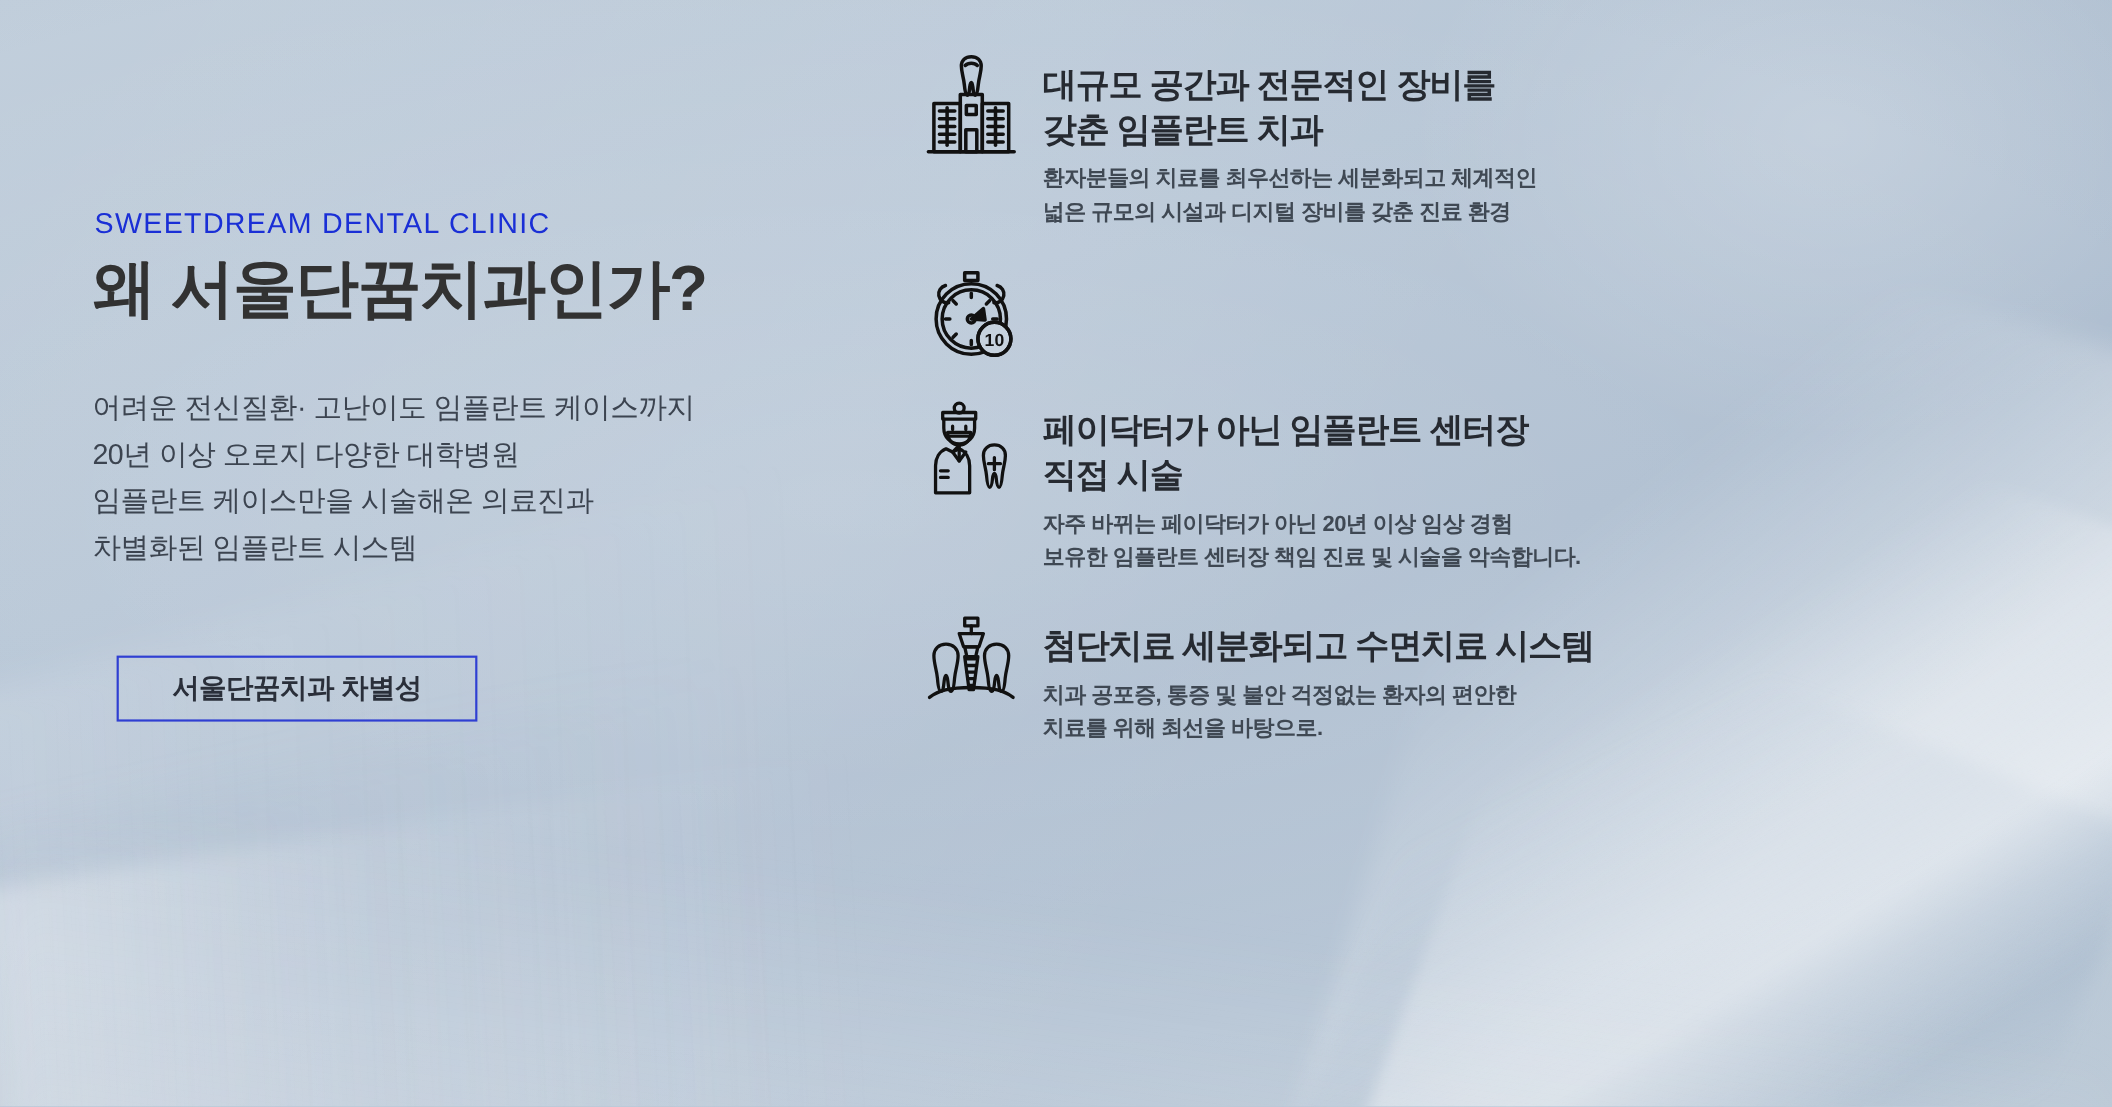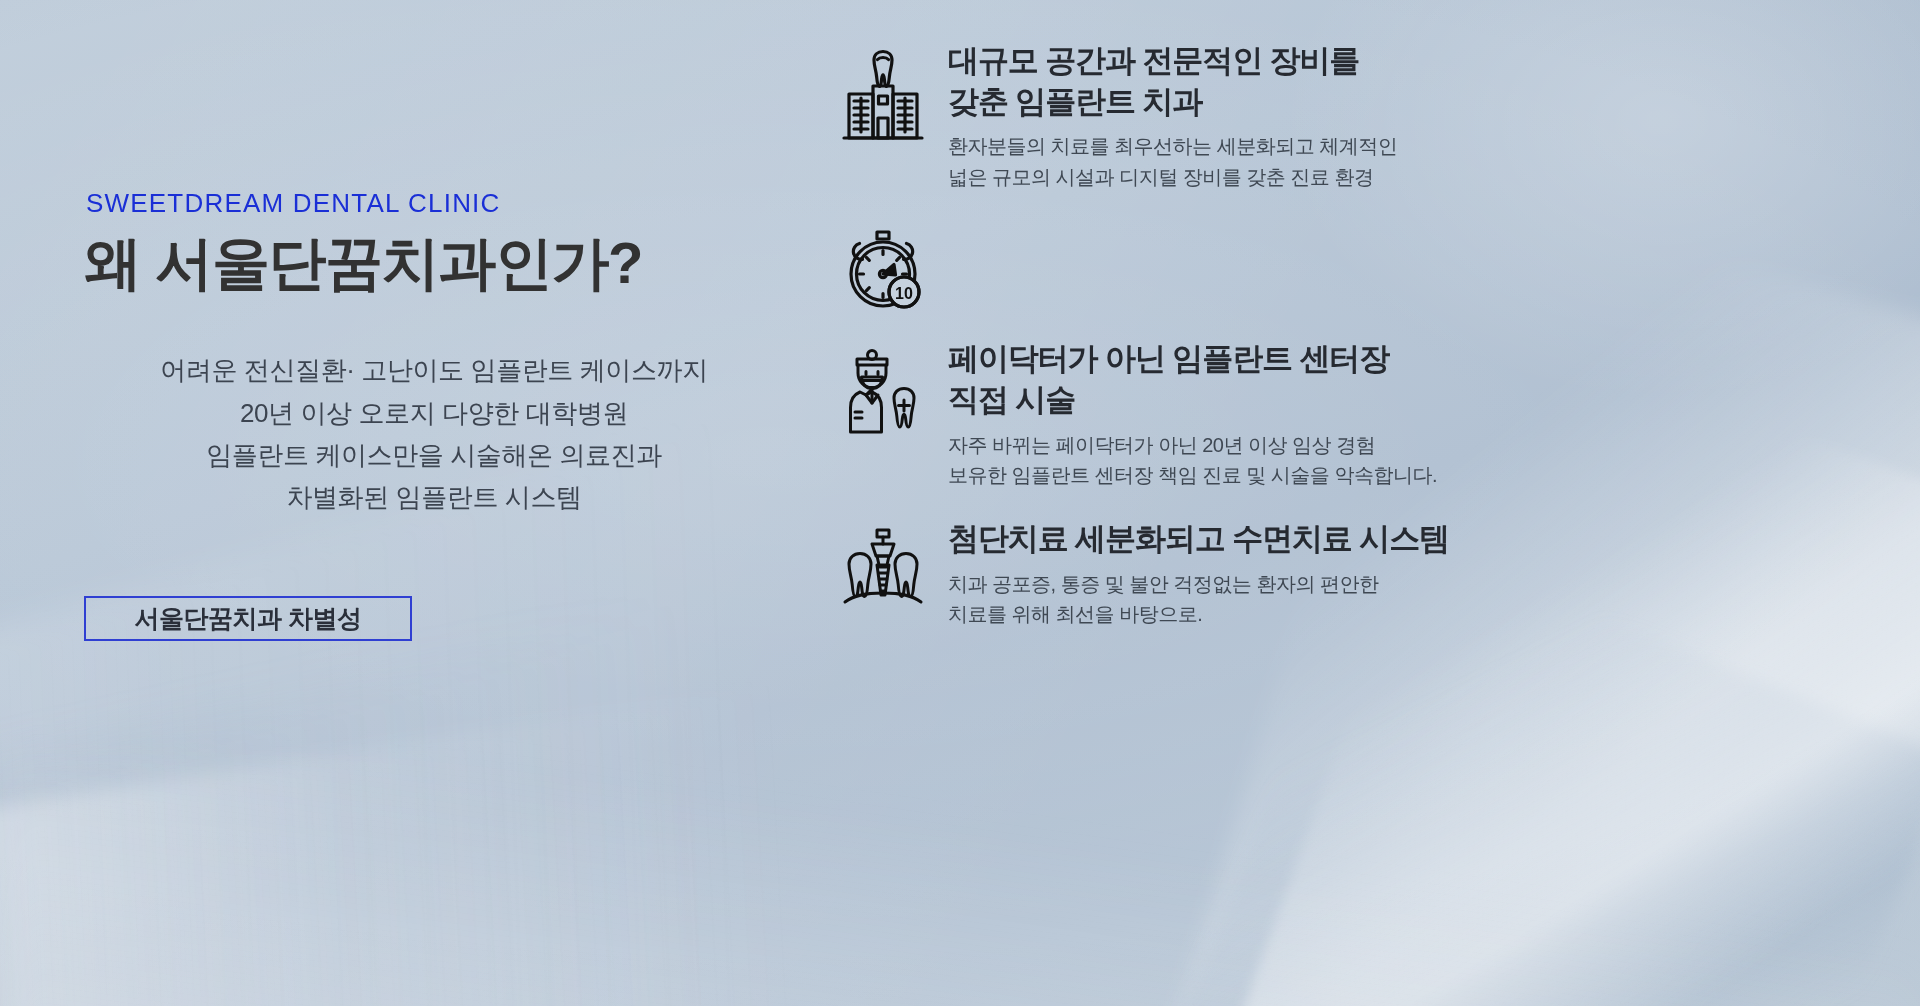--- a/index.html
+++ b/index.html
@@ -111,38 +111,39 @@
     line-height: 1.18;
   }
   #lead {
     color: #3c4450;
     font-size: 26px;
     line-height: 1.62;
     font-weight: 400;
     margin: 0;
     letter-spacing: -0.4px;
   }
-  #lead .lead-line { display: block; white-space: nowrap; text-align: center; }
+  #lead .lead-line { display: block; white-space: nowrap; }
 
   #cta-button {
     margin-top: 78px;
     display: inline-flex;
     align-items: center;
     justify-content: center;
     width: 328px;
-    height: 45px;
+    height: 60px;
     border: 2px solid #2f3fd2;
     background: transparent;
     color: #2a2f3a;
     font-size: 25px;
     font-weight: 700;
     letter-spacing: -0.5px;
     font-family: inherit;
     cursor: pointer;
     box-sizing: border-box;
+    margin-left: 22px;
   }
 
   
   #right-col {
     position: absolute;
     left: 824px;
     top: 40px;
     width: 1050px;
   }
   .feature {
@@ -158,32 +159,32 @@
     padding-top: 8px;
   }
   .feature-icon svg { display: block; }
   .feature-body { flex: 1 1 auto; padding-left: 6px; }
   .feature-title {
     color: #262a31;
     font-size: 31px;
     font-weight: 800;
     letter-spacing: -1.1px;
     line-height: 1.33;
-    margin: 0 0 9px 0;
+    margin: 16px 0 9px 0;
   }
   .feature-title .t-line { display: block; white-space: nowrap; }
   .feature-desc {
     color: #3f4853;
     font-size: 20px;
     line-height: 1.52;
     letter-spacing: -0.5px;
     margin: 0;
     font-weight: 400;
   }
-  .feature-desc .d-line { display: block; white-space: nowrap; }
+  .feature-desc .d-line { display: block; white-space: nowrap; font-weight: bold; }
 
   
   #feature-0 { margin-bottom: 26px; }
   #feature-1 { margin-bottom: 24px; }
   #feature-2 { margin-bottom: 28px; }
   #feature-3 { margin-bottom: 0; }
 </style>
 </head>
 <body>
 

